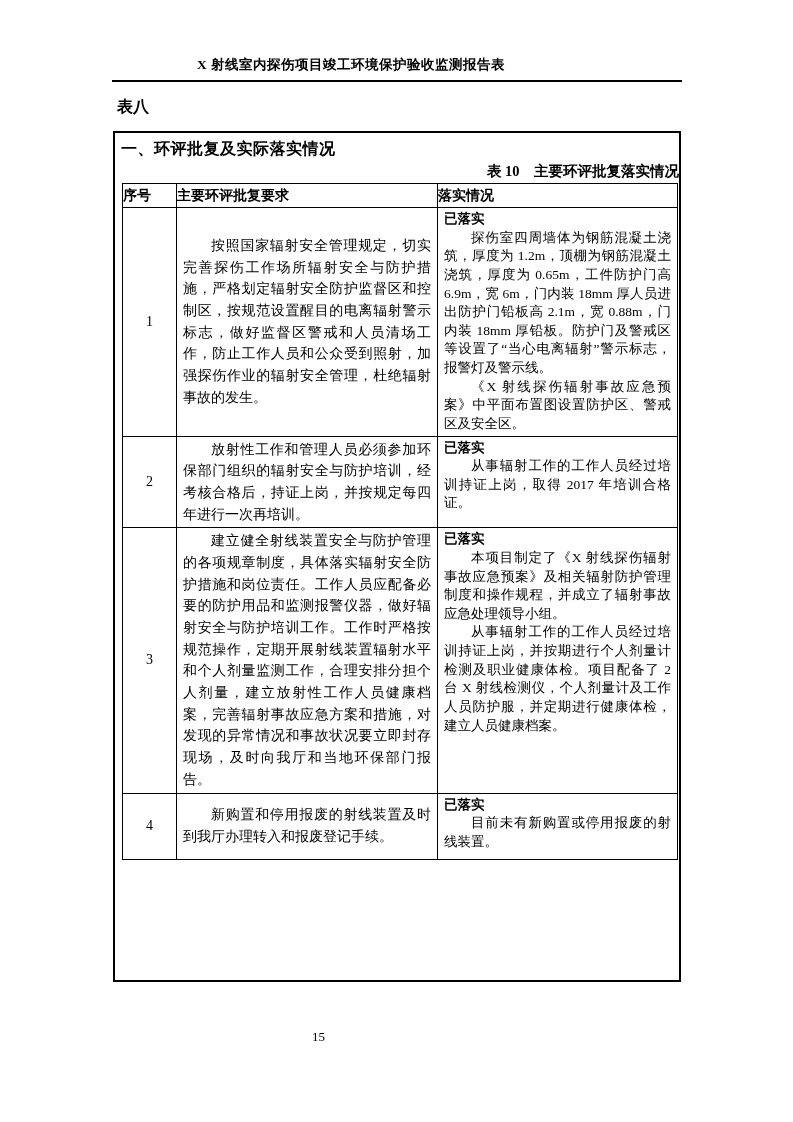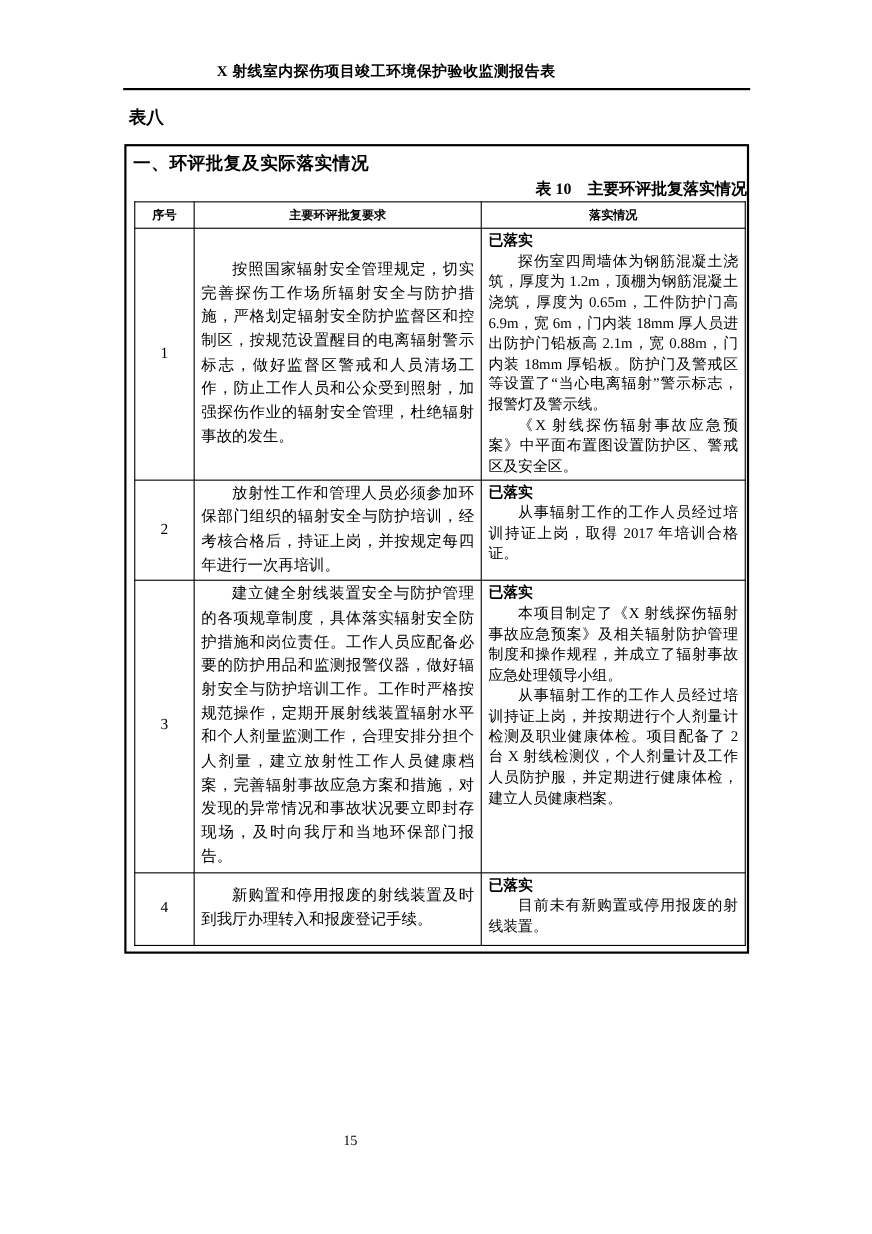--- a/index.html
+++ b/index.html
@@ -38,21 +38,21 @@
     top: 97px;
     left: 117px;
     font-size: 16px;
     font-weight: bold;
   }
   .outer-box {
     position: absolute;
     top: 131px;
     left: 113px;
     width: 568px;
-    height: 736px;
+    height: 851px;
     border: 2px solid #000000;
     box-sizing: border-box;
   }
   .section-title {
     margin: 6px 0 2px 6px;
     font-size: 16px;
     font-weight: bold;
     letter-spacing: 0.5px;
   }
   .table-caption {
@@ -71,23 +71,23 @@
   table.eia-table col.c-no  { width: 54px; }
   table.eia-table col.c-req { width: 261px; }
   table.eia-table col.c-imp { width: 240px; }
   table.eia-table th,
   table.eia-table td {
     border: 1px solid #000000;
     box-sizing: border-box;
   }
   table.eia-table th {
     height: 24px;
-    font-size: 11px;
-    font-weight: bold;
-    text-align: center;
+    font-size: 14px;
+    font-weight: bold;
+    text-align: left;
     vertical-align: middle;
     padding: 0;
     margin-left: 20px;
   }
   td.no-cell {
     text-align: center;
     vertical-align: middle;
     font-size: 14px;
   }
   td.req-cell {

